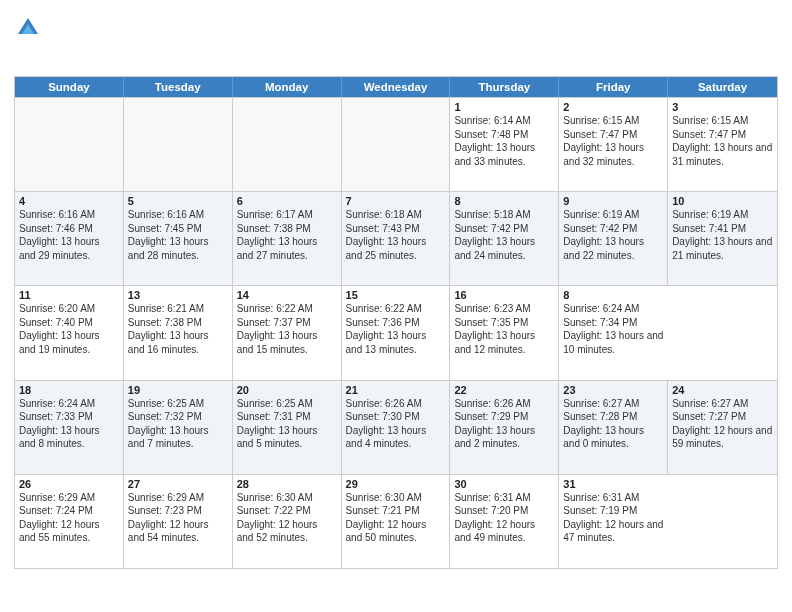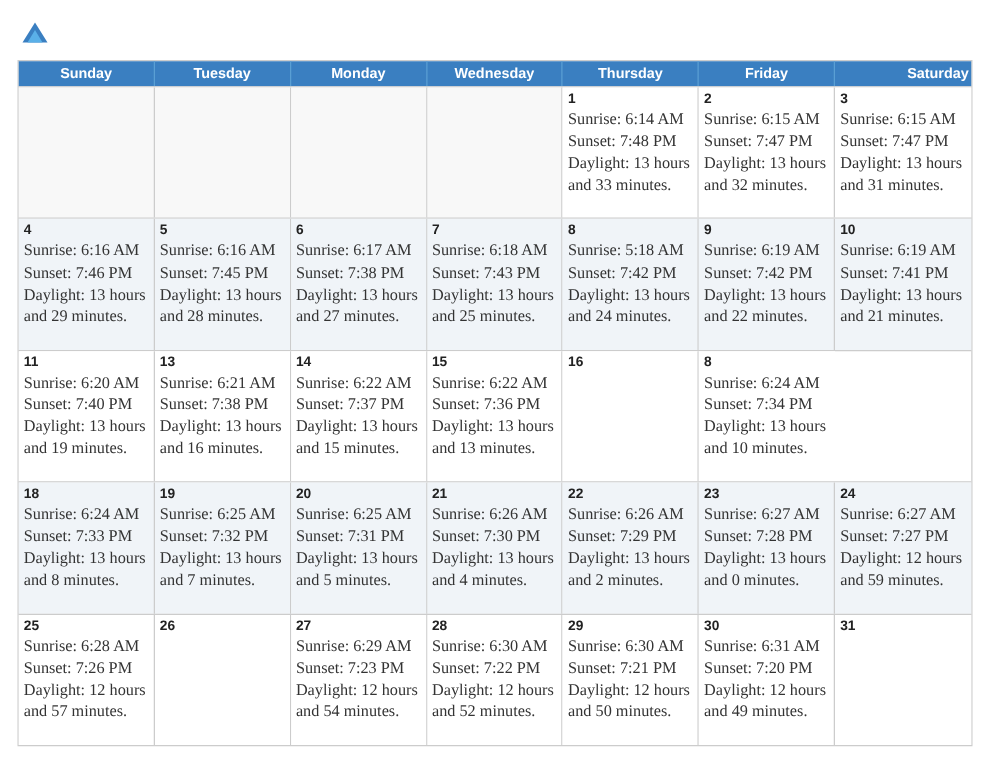--- a/index.html
+++ b/index.html
@@ -9,20 +9,21 @@
       width: 792px;
       height: 612px;
       overflow: hidden;
     }
     .page {
       width: 792px;
       height: 612px;
       padding: 10px 14px 10px 14px;
       display: flex;
       flex-direction: column;
+      gap: 28px;
     }
     .header {
       display: flex;
       justify-content: space-between;
       align-items: flex-start;
       margin-bottom: 6px;
     }
     .logo {
       display: flex;
       align-items: center;
@@ -73,21 +74,21 @@
       background: #3a7fc1;
     }
     .cal-header-cell {
       color: #fff;
       font-size: 11.5px;
       font-weight: bold;
       text-align: center;
       padding: 4px 2px;
       border-right: 1px solid #5a9fd4;
     }
-    .cal-header-cell:last-child { border-right: none; text-align: right; }
+    .cal-header-cell:last-child { border-right: none; }
     .cal-body {
       flex: 1;
       display: flex;
       flex-direction: column;
     }
     .cal-row {
       flex: 1;
       display: grid;
       grid-template-columns: repeat(7, 1fr);
       border-top: 1px solid #ccc;
@@ -103,24 +104,23 @@
     .cal-cell:last-child { border-right: none; }
     .cal-cell.empty { background: #f8f8f8; }
     .cal-cell.alt-row { background: #f0f4f8; }
     .day-num {
       font-size: 11px;
       font-weight: bold;
       color: #222;
       margin-bottom: 1px;
     }
     .day-info {
-      font-size: 13px;
+      font-size: 10px;
       color: #333;
       line-height: 1.35;
-      font-family: Liberation Serif, serif;
     }
     .footer {
       margin-top: 5px;
       font-size: 11px;
       color: #555;
     }
   </style>
 </head>
 <body>
 
@@ -255,20 +255,24 @@
           </div>
           <div class="cal-cell">
             <div class="day-num">15</div>
             <div class="day-info">Sunrise: 6:22 AM
 Sunset: 7:36 PM
 Daylight: 13 hours
 and 13 minutes.</div>
           </div>
           <div class="cal-cell">
             <div class="day-num">16</div>
+            <div class="day-info">Sunrise: 6:23 AM
+Sunset: 7:35 PM
+Daylight: 13 hours
+and 12 minutes.</div>
           </div>
           <div class="cal-cell">
             <div class="day-num">8</div>
             <div class="day-info">Sunrise: 6:24 AM
 Sunset: 7:34 PM
 Daylight: 13 hours
 and 10 minutes.</div>
           </div>
         </div>
         <div class="cal-row">
@@ -317,28 +321,25 @@
           <div class="cal-cell alt-row">
             <div class="day-num">24</div>
             <div class="day-info">Sunrise: 6:27 AM
 Sunset: 7:27 PM
 Daylight: 12 hours
 and 59 minutes.</div>
           </div>
         </div>
         <div class="cal-row">
           <div class="cal-cell">
-            <div class="day-num">25</div>
-            <div class="day-info">Sunrise: 6:28 AM
-Sunset: 7:26 PM
-Daylight: 12 hours
-and 57 minutes.</div>
-          </div>
-          <div class="cal-cell">
             <div class="day-num">26</div>
+            <div class="day-info">Sunrise: 6:29 AM
+Sunset: 7:24 PM
+Daylight: 12 hours
+and 55 minutes.</div>
           </div>
           <div class="cal-cell">
             <div class="day-num">27</div>
             <div class="day-info">Sunrise: 6:29 AM
 Sunset: 7:23 PM
 Daylight: 12 hours
 and 54 minutes.</div>
           </div>
           <div class="cal-cell">
             <div class="day-num">28</div>
@@ -356,20 +357,24 @@
           </div>
           <div class="cal-cell">
             <div class="day-num">30</div>
             <div class="day-info">Sunrise: 6:31 AM
 Sunset: 7:20 PM
 Daylight: 12 hours
 and 49 minutes.</div>
           </div>
           <div class="cal-cell">
             <div class="day-num">31</div>
+            <div class="day-info">Sunrise: 6:31 AM
+Sunset: 7:19 PM
+Daylight: 12 hours
+and 47 minutes.</div>
           </div>
         </div>
       </div>
   </div>
 
   <div class="footer">
     <span></span>
   </div>
 </div>
 

